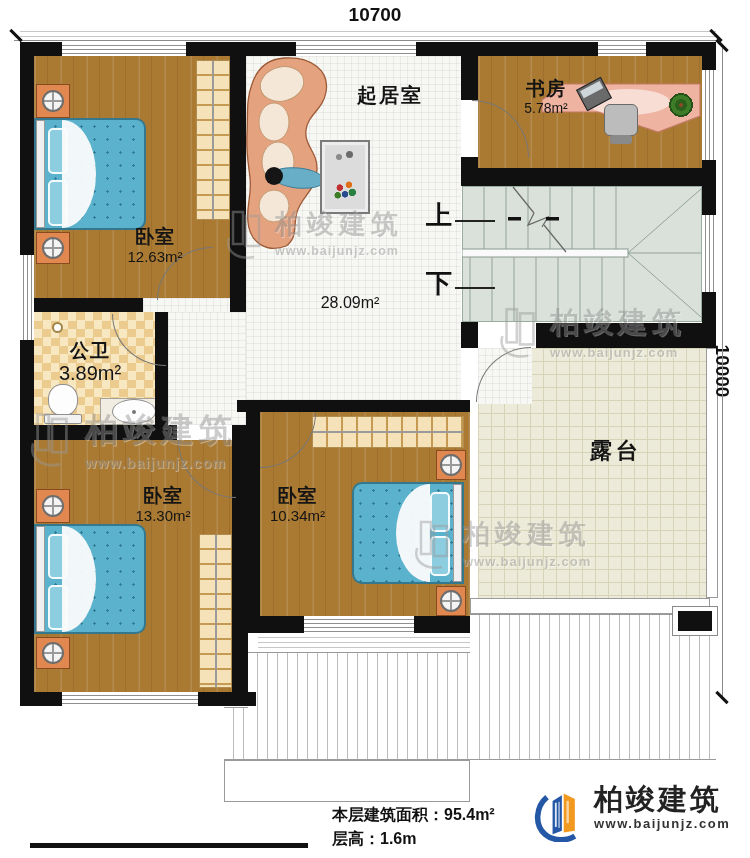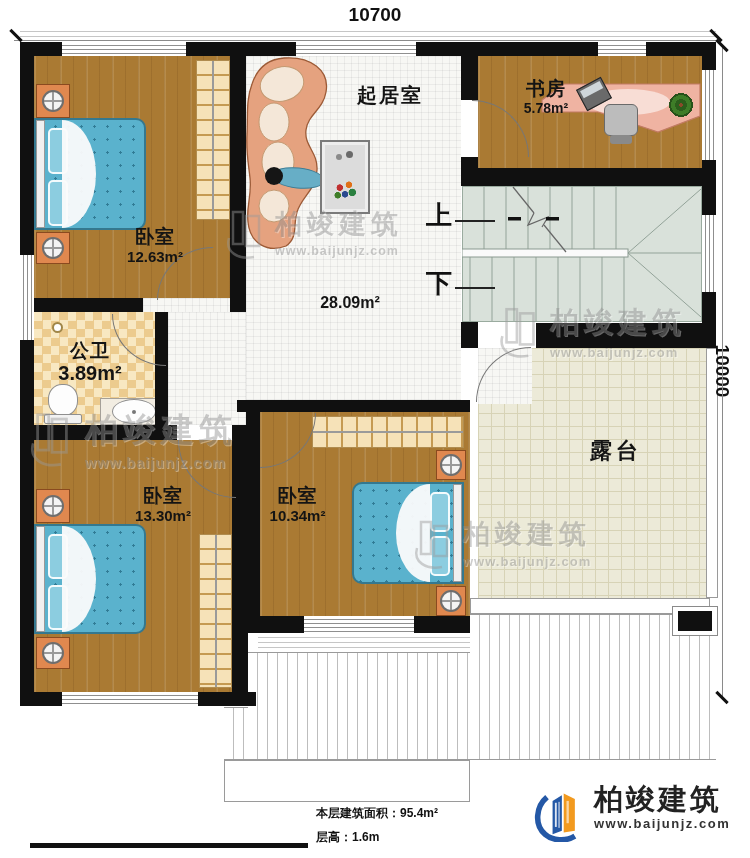--- a/index.html
+++ b/index.html
@@ -44,38 +44,38 @@
                      repeating-linear-gradient(90deg,transparent 0 13px,#c59a52 13px 15px);}
   
   .door{position:absolute;box-sizing:border-box;}
   .d-tl{border-top:1.5px solid #777;border-left:1.5px solid #777;border-top-left-radius:100% 100%;}
   .d-tr{border-top:1.5px solid #777;border-right:1.5px solid #777;border-top-right-radius:100% 100%;}
   .d-bl{border-bottom:1.5px solid #777;border-left:1.5px solid #777;border-bottom-left-radius:100% 100%;}
   .d-br{border-bottom:1.5px solid #777;border-right:1.5px solid #777;border-bottom-right-radius:100% 100%;}
   
   .rlabel{position:absolute;text-align:center;color:#141414;line-height:1.18;}
   .rname{font-weight:bold;font-size:19px;letter-spacing:1px;text-align:center;}
-  .rarea{font-weight:bold;font-size:15px;}
+  .rarea{font-weight:normal;font-size:15px;}
   .updown{position:absolute;font-weight:bold;font-size:26px;color:#111;}
   .udline{position:absolute;height:2px;background:#222;}
   
   .dimline{position:absolute;background:#8a8a8a;}
   .tick{position:absolute;width:16px;height:3px;background:#111;transform:rotate(45deg);}
   .dimtext{position:absolute;font-weight:bold;font-size:19px;color:#111;text-align:center;}
   
   .wm{position:absolute;display:flex;gap:7px;align-items:flex-start;opacity:.45;color:#8f8f8f;pointer-events:none;}
   .wm .wtxt{display:flex;flex-direction:column;}
   .wm .brand{font-weight:bold;letter-spacing:5px;text-shadow:1px 1px 0 rgba(255,255,255,.8);}
   .wm .url{font-weight:bold;font-size:13px;letter-spacing:1px;margin-top:2px;text-shadow:1px 1px 0 rgba(255,255,255,.8);}
   
   .bigtitle{position:absolute;left:30px;top:795px;color:#111;white-space:nowrap;}
   .bigtitle .t1{font-size:38px;font-weight:bold;}
   .bigtitle .t2{font-size:34px;font-weight:bold;}
   .underbar{position:absolute;left:30px;top:843px;width:278px;height:5px;background:#111;}
-  .info{position:absolute;left:316px;color:#111;font-size:12px;font-weight:bold;white-space:nowrap;}
+  .info{position:absolute;left:332px;color:#111;font-size:16px;font-weight:bold;white-space:nowrap;}
   .logoblk{position:absolute;left:534px;top:784px;display:flex;align-items:flex-start;}
   .logotxt{margin-left:8px;}
   .logobrand{font-size:29px;font-weight:bold;color:#222;letter-spacing:3px;line-height:1.1;}
   .logourl{font-size:13px;font-weight:bold;color:#333;letter-spacing:1.5px;}
   .ctable{position:absolute;background:#dcdcdc;border:2px solid #7a7a7a;box-sizing:border-box;box-shadow:inset 0 0 0 3px #ededed;}
   .chair{position:absolute;background:#bcbcbc;border:1.5px solid #6a6a6a;border-radius:6px;box-sizing:border-box;}
   .chairbase{position:absolute;background:#8a8a8a;border-radius:3px;}
   .laptop{position:absolute;background:#6a6a6a;border:1px solid #242424;transform:rotate(-28deg);box-sizing:border-box;}
   .laptop::after{content:"";position:absolute;left:2px;top:2px;right:2px;height:8px;background:#cfd6da;}
   .plant{position:absolute;border-radius:50%;background:radial-gradient(circle,#8a4a2a 0 2px,#2c5e1c 2px 6px,#3e7d28 6px 10px,#27511a 10px 12px,transparent 12px);}

